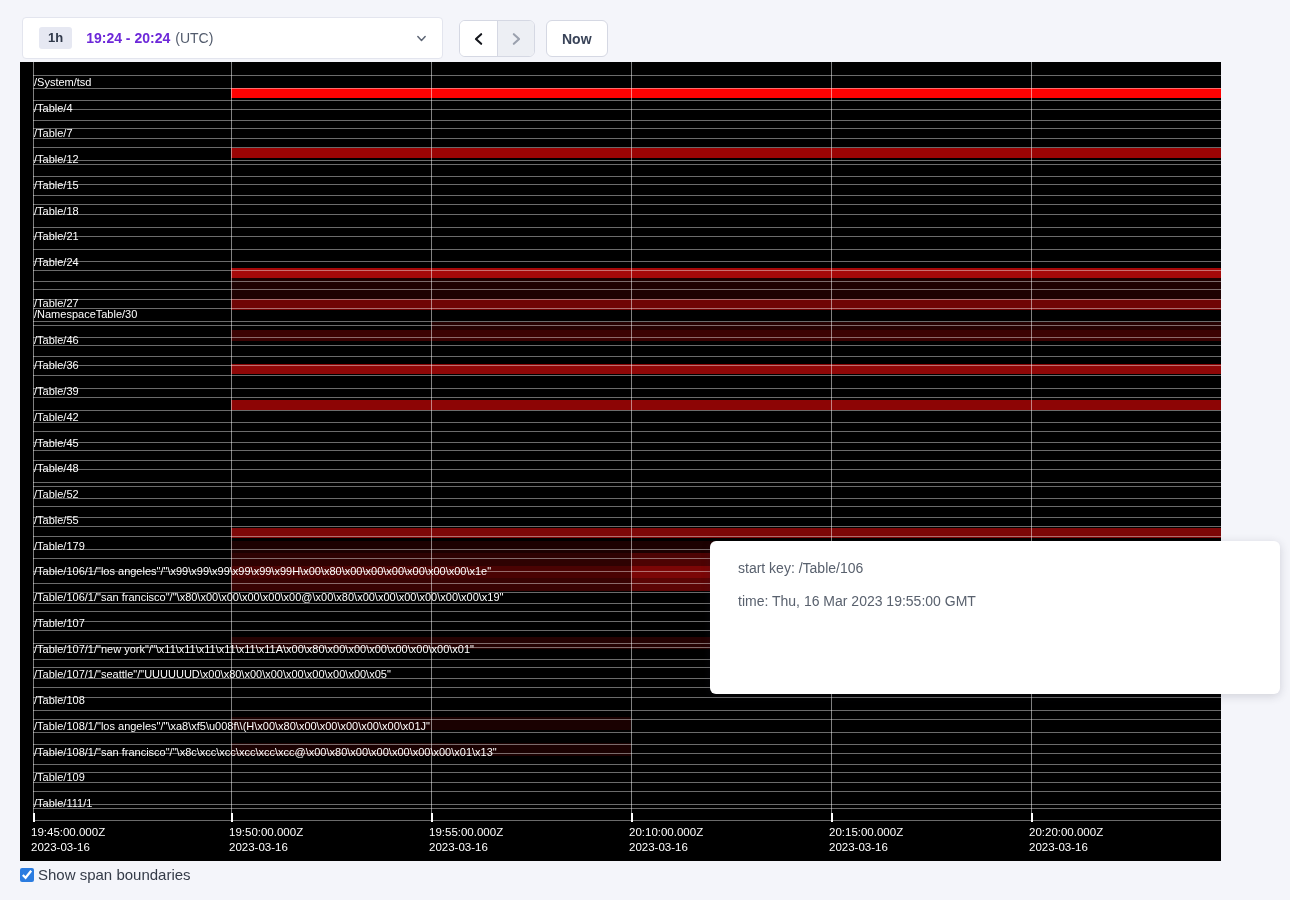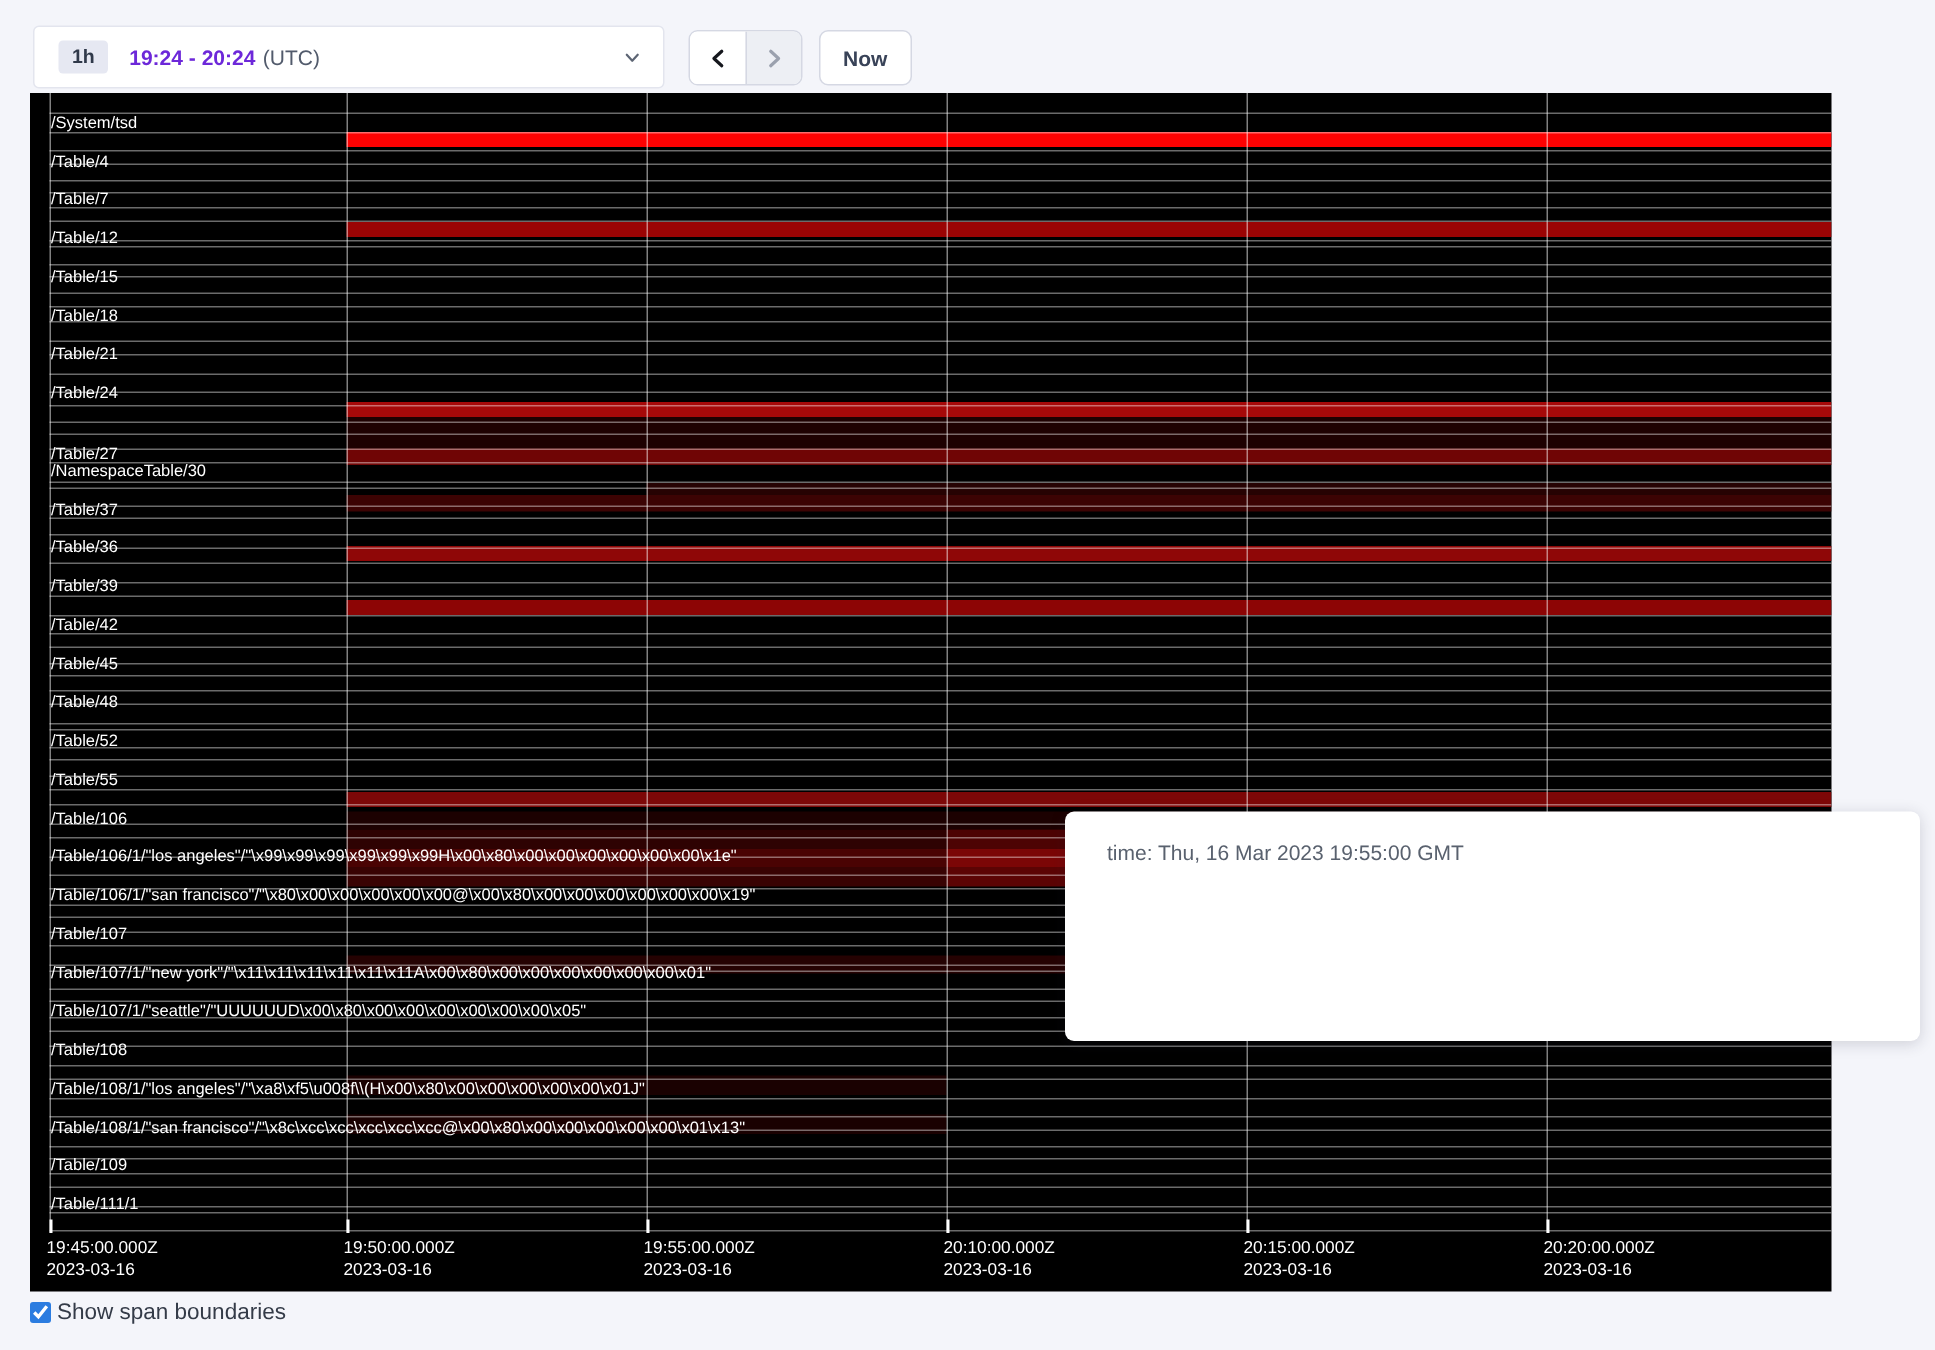--- a/index.html
+++ b/index.html
@@ -210,29 +210,29 @@
       <div class="row-label" style="top: 14.9px;">/System/tsd</div>
       <div class="row-label" style="top: 40.66px;">/Table/4</div>
       <div class="row-label" style="top: 66.42px;">/Table/7</div>
       <div class="row-label" style="top: 92.18px;">/Table/12</div>
       <div class="row-label" style="top: 117.94px;">/Table/15</div>
       <div class="row-label" style="top: 143.7px;">/Table/18</div>
       <div class="row-label" style="top: 169.46px;">/Table/21</div>
       <div class="row-label" style="top: 195.22px;">/Table/24</div>
       <div class="row-label" style="top: 236px;">/Table/27</div>
       <div class="row-label" style="top: 246.74px;">/NamespaceTable/30</div>
-      <div class="row-label" style="top: 272.5px;">/Table/37</div>
+      <div class="row-label" style="top: 272.5px;">/Table/46</div>
       <div class="row-label" style="top: 298.26px;">/Table/36</div>
       <div class="row-label" style="top: 324.02px;">/Table/39</div>
       <div class="row-label" style="top: 349.78px; text-align: right;">/Table/42</div>
       <div class="row-label" style="top: 375.54px;">/Table/45</div>
       <div class="row-label" style="top: 401.3px;">/Table/48</div>
       <div class="row-label" style="top: 427.06px;">/Table/52</div>
       <div class="row-label" style="top: 452.82px;">/Table/55</div>
-      <div class="row-label" style="top: 478.58px;">/Table/106</div>
+      <div class="row-label" style="top: 478.58px;">/Table/179</div>
       <div class="row-label" style="top: 504.34px;">/Table/106/1/"los angeles"/"\x99\x99\x99\x99\x99\x99H\x00\x80\x00\x00\x00\x00\x00\x00\x1e"</div>
       <div class="row-label" style="top: 530.1px;">/Table/106/1/"san francisco"/"\x80\x00\x00\x00\x00\x00@\x00\x80\x00\x00\x00\x00\x00\x00\x19"</div>
       <div class="row-label" style="top: 555.86px;">/Table/107</div>
       <div class="row-label" style="top: 581.62px;">/Table/107/1/"new york"/"\x11\x11\x11\x11\x11\x11A\x00\x80\x00\x00\x00\x00\x00\x00\x01"</div>
       <div class="row-label" style="top: 607.38px;">/Table/107/1/"seattle"/"UUUUUUD\x00\x80\x00\x00\x00\x00\x00\x00\x05"</div>
       <div class="row-label" style="top: 633.14px;">/Table/108</div>
       <div class="row-label" style="top: 658.9px;">/Table/108/1/"los angeles"/"\xa8\xf5\u008f\\(H\x00\x80\x00\x00\x00\x00\x00\x01J"</div>
       <div class="row-label" style="top: 684.66px;">/Table/108/1/"san francisco"/"\x8c\xcc\xcc\xcc\xcc\xcc@\x00\x80\x00\x00\x00\x00\x00\x01\x13"</div>
       <div class="row-label" style="top: 710.42px;">/Table/109</div>
       <div class="row-label" style="top: 736.18px;">/Table/111/1</div>
@@ -259,19 +259,20 @@
         <div>2023-03-16</div>
       </div>
       <div class="axis-item" style="left: 1009px;">
         <div>20:20:00.000Z</div>
         <div>2023-03-16</div>
       </div>
     </div>
 </div>
 
 <div class="span-tooltip" id="span-tooltip">
+    <p>start key: /Table/106</p>
     <p>time: Thu, 16 Mar 2023 19:55:00 GMT</p>
   </div>
 
 <div class="footer">
   <input type="checkbox" id="spanbound" checked="" style="">
   <label for="spanbound">Show span boundaries</label>
 </div>
 
 </body></html>

